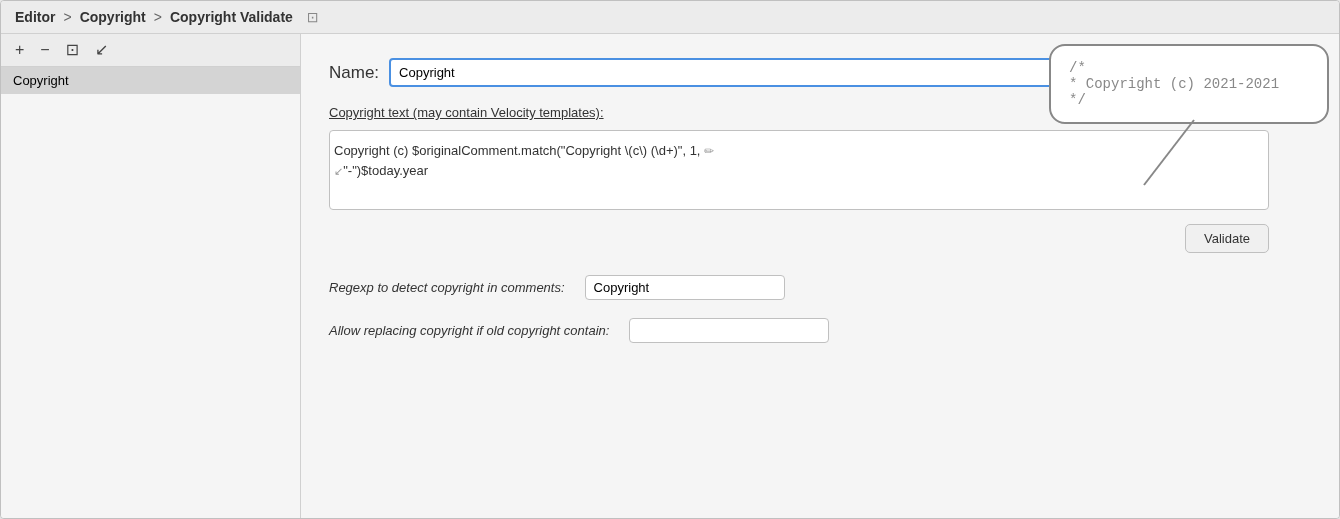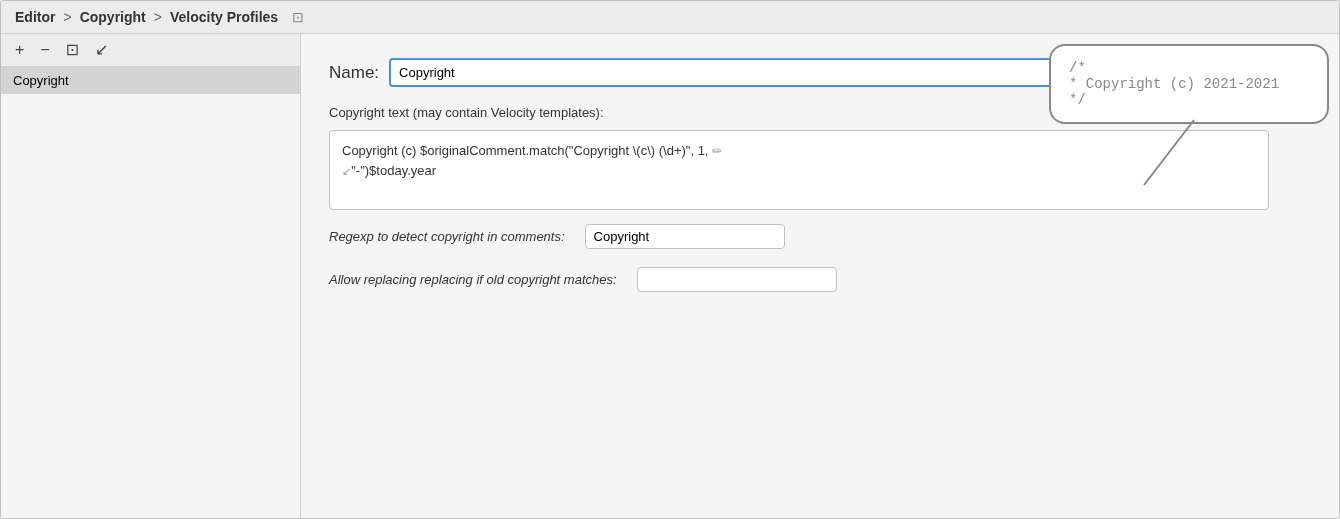--- a/index.html
+++ b/index.html
@@ -117,28 +117,29 @@
       font-size: 13px;
       border: 2px solid #4a90e2;
       border-radius: 4px;
       outline: none;
       background: white;
     }
     .section-label {
       font-size: 13px;
       color: #333;
       margin-bottom: 10px;
+      text-decoration: underline;
     }
     .copyright-text-area {
       width: 100%;
       max-width: 940px;
       border: 1px solid #c0c0c0;
       border-radius: 4px;
       background: white;
-      padding: 10px 12px;
+      padding: 10px 4px;
       font-size: 13px;
       color: #333;
       min-height: 80px;
       line-height: 1.5;
       position: relative;
       margin-bottom: 14px;
     }
     .edit-icon {
       color: #999;
       font-size: 12px;
@@ -207,21 +208,21 @@
 </head>
 <body>
 
 <div class="window">
 
   <div class="titlebar">
     <span class="breadcrumb-item bold">Editor</span>
     <span class="breadcrumb-sep">&gt;</span>
     <span class="breadcrumb-item bold">Copyright</span>
     <span class="breadcrumb-sep">&gt;</span>
-    <span class="breadcrumb-item bold">Velocity Profiles</span>
+    <span class="breadcrumb-item bold">Copyright Validate</span>
     <span class="window-icon">⊡</span>
   </div>
 
   <div class="main-area">
 
     <div class="sidebar">
       <div class="toolbar">
         <button class="toolbar-btn">+</button>
         <button class="toolbar-btn">−</button>
         <button class="toolbar-btn">⊡</button>
@@ -250,26 +251,29 @@
         <label class="form-label">Name:</label>
         <input class="name-input" type="text" value="Copyright" style="">
       </div>
 
       <div class="section-label">Copyright text (may contain Velocity templates):</div>
 
       <div class="copyright-text-area">
         <span>Copyright (c) $originalComment.match("Copyright \(c\) (\d+)", 1, <span class="edit-icon">✏</span><br><span style="color:#999; font-size:11px;">↙</span>"-")$today.year</span>
       </div>
 
+      <div class="validate-row">
+        <button class="validate-btn">Validate</button>
+      </div>
 
       <div class="field-row">
         <span class="field-row-label">Regexp to detect copyright in comments:</span>
         <input class="field-input" type="text" value="Copyright" style="">
       </div>
 
       <div class="field-row">
-        <span class="field-row-label">Allow replacing replacing if old copyright matches:</span>
+        <span class="field-row-label">Allow replacing copyright if old copyright contain:</span>
         <input class="field-input" type="text" style="">
       </div>
 
     </div>
   </div>
 </div>
 
 </body></html>

